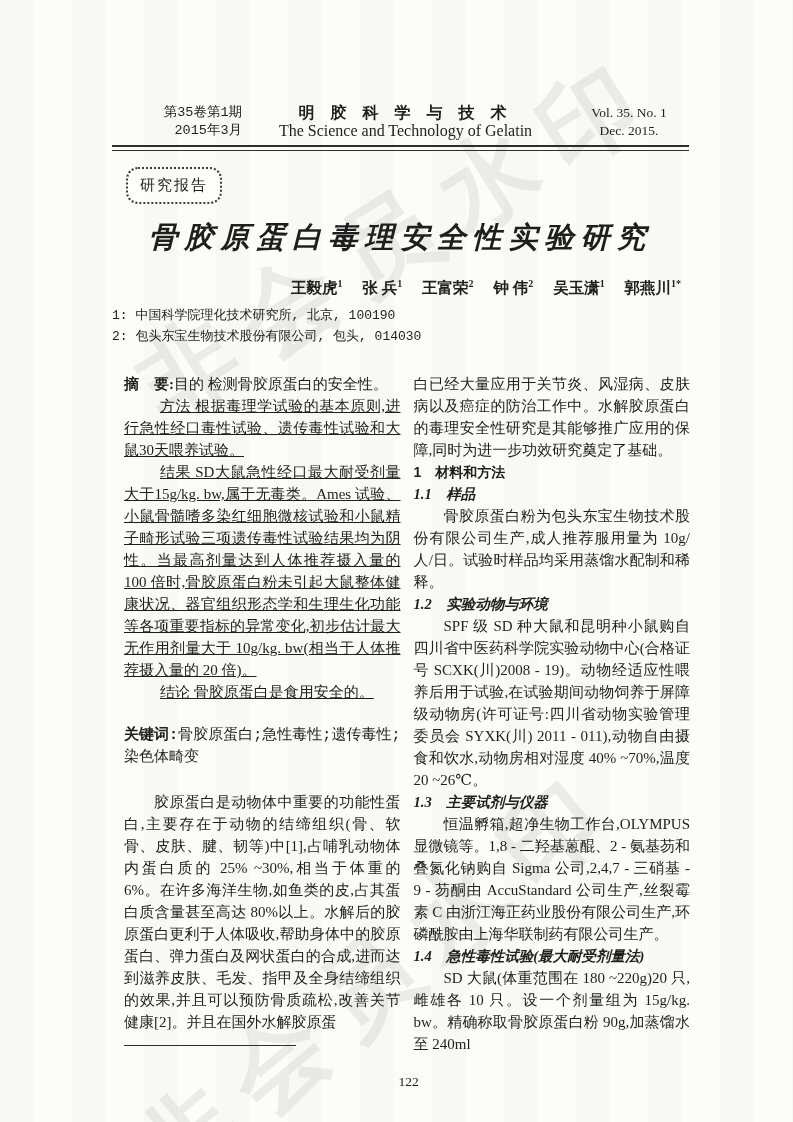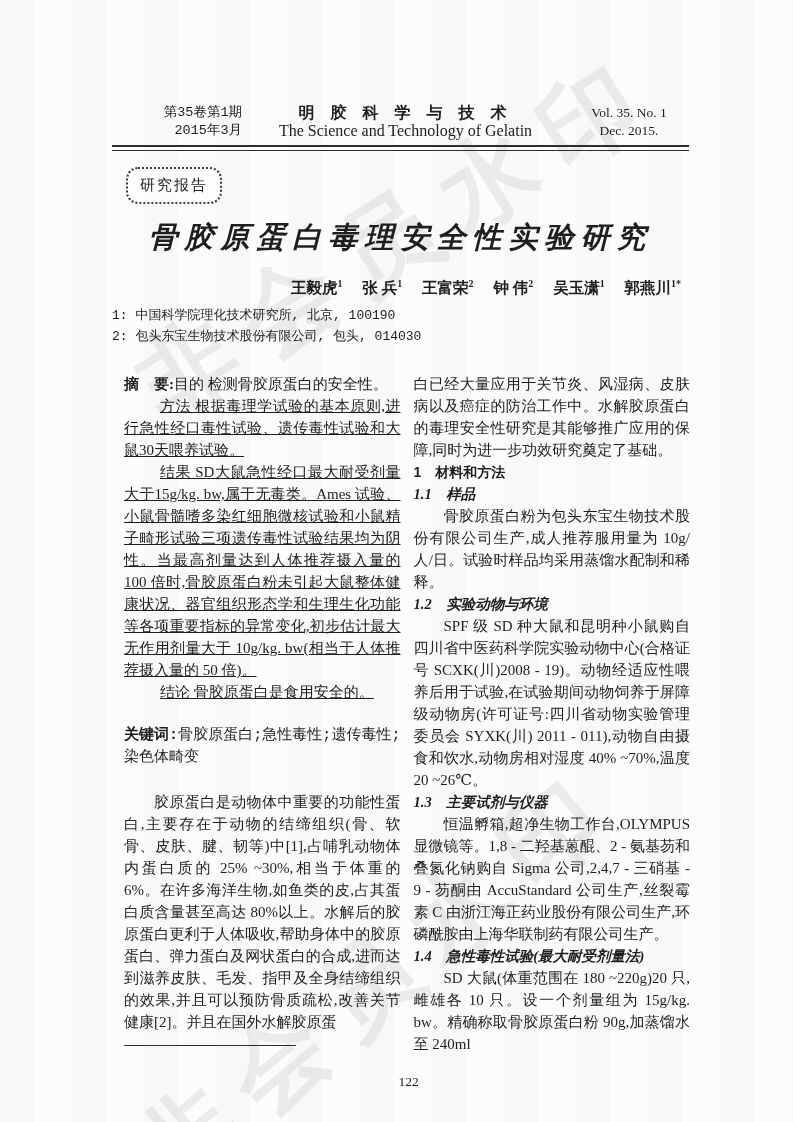--- a/index.html
+++ b/index.html
@@ -197,21 +197,21 @@
     <div class="affiliations">
       <div>1: 中国科学院理化技术研究所, 北京, 100190</div>
       <div>2: 包头东宝生物技术股份有限公司, 包头, 014030</div>
     </div>
 
     <div class="columns">
 
       <div class="col">
         <p><span class="bold-label">摘　要:</span><span>目的 检测骨胶原蛋白的安全性。</span></p>
         <p class="abs-ind">方法 根据毒理学试验的基本原则,进行急性经口毒性试验、遗传毒性试验和大鼠30天喂养试验。</p>
-        <p class="abs-ind">结果 SD大鼠急性经口最大耐受剂量大于15g/kg. bw,属于无毒类。Ames 试验、小鼠骨髓嗜多染红细胞微核试验和小鼠精子畸形试验三项遗传毒性试验结果均为阴性。当最高剂量达到人体推荐摄入量的 100 倍时,骨胶原蛋白粉未引起大鼠整体健康状况、器官组织形态学和生理生化功能等各项重要指标的异常变化,初步估计最大无作用剂量大于 10g/kg. bw(相当于人体推荐摄入量的 50 倍)。</p>
+        <p class="abs-ind">结果 SD大鼠急性经口最大耐受剂量大于15g/kg. bw,属于无毒类。Ames 试验、小鼠骨髓嗜多染红细胞微核试验和小鼠精子畸形试验三项遗传毒性试验结果均为阴性。当最高剂量达到人体推荐摄入量的 100 倍时,骨胶原蛋白粉未引起大鼠整体健康状况、器官组织形态学和生理生化功能等各项重要指标的异常变化,初步估计最大无作用剂量大于 10g/kg. bw(相当于人体推荐摄入量的 20 倍)。</p>
         <p class="abs-ind">结论 骨胶原蛋白是食用安全的。</p>
         <p class="keywords"><span class="bold-label">关键词:</span><span>骨胶原蛋白;急性毒性;遗传毒性;染色体畸变</span></p>
         <p class="indent intro">胶原蛋白是动物体中重要的功能性蛋白,主要存在于动物的结缔组织(骨、软骨、皮肤、腱、韧等)中[1],占哺乳动物体内蛋白质的 25% ~30%,相当于体重的 6%。在许多海洋生物,如鱼类的皮,占其蛋白质含量甚至高达 80%以上。水解后的胶原蛋白更利于人体吸收,帮助身体中的胶原蛋白、弹力蛋白及网状蛋白的合成,进而达到滋养皮肤、毛发、指甲及全身结缔组织的效果,并且可以预防骨质疏松,改善关节健康[2]。并且在国外水解胶原蛋</p>
         <div class="footnote-rule"></div>
       </div>
 
       <div class="col">
         <p>白已经大量应用于关节炎、风湿病、皮肤病以及癌症的防治工作中。水解胶原蛋白的毒理安全性研究是其能够推广应用的保障,同时为进一步功效研究奠定了基础。</p>
         <h2 class="sec-h1">1　材料和方法</h2>
         <h3 class="sec-h2">1.1　样品</h3>

